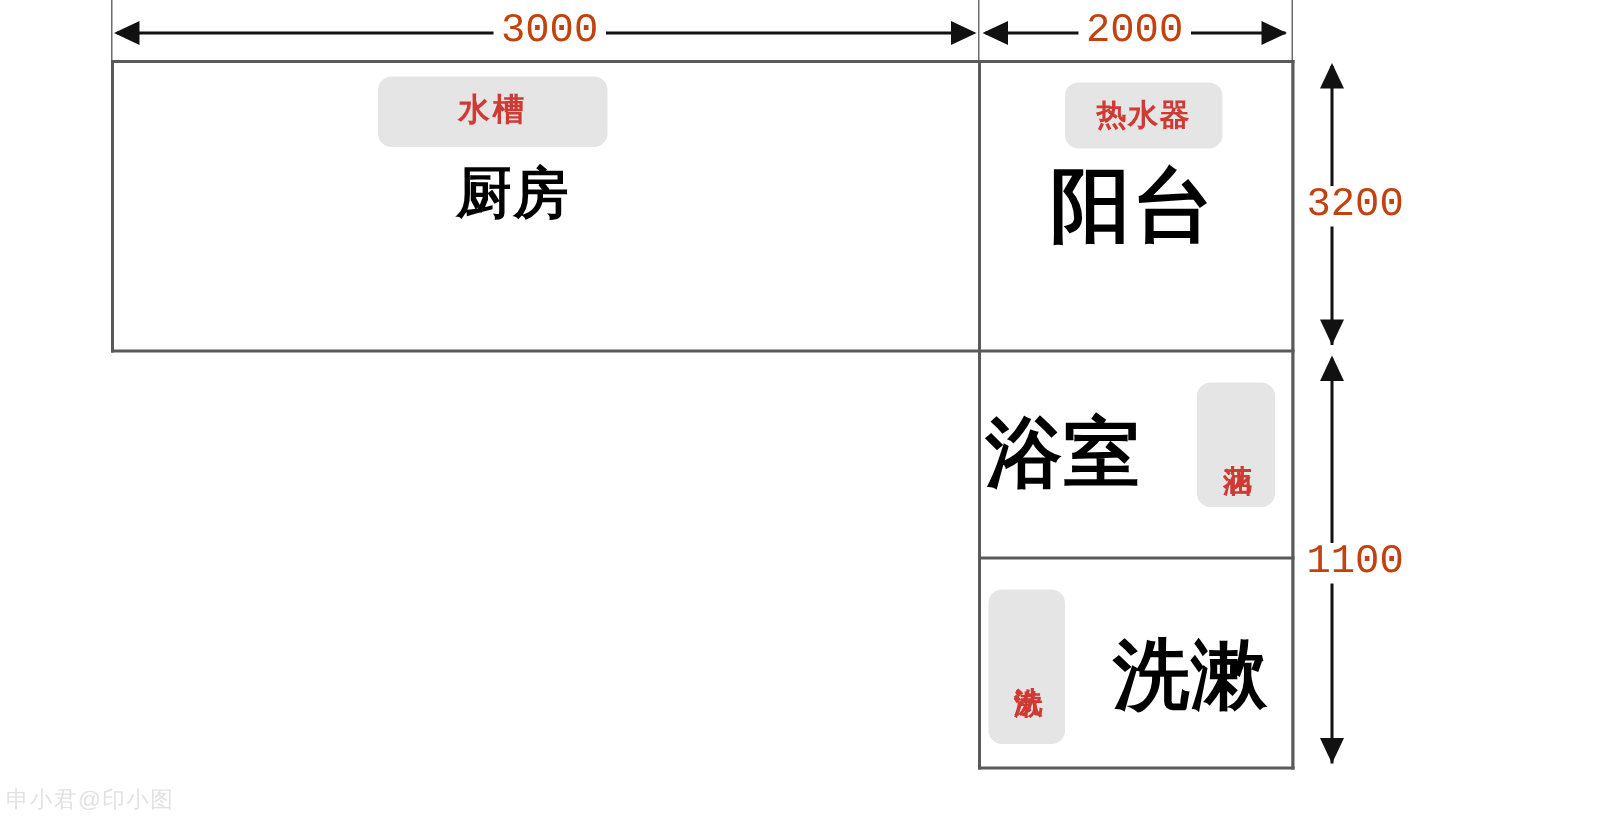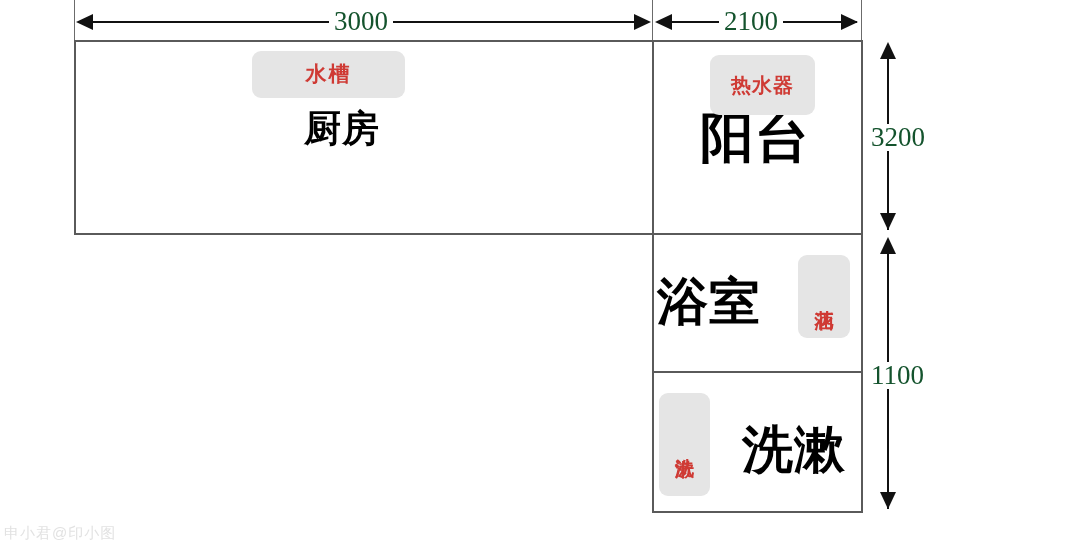--- a/index.html
+++ b/index.html
@@ -63,23 +63,23 @@
     border-right: 8px solid transparent;
     border-bottom: 17px solid #111111;
   }
   .arrow.down {
     border-left: 8px solid transparent;
     border-right: 8px solid transparent;
     border-top: 17px solid #111111;
   }
   .dim-label {
     position: absolute;
-    color: #14532d;
+    color: #c2410c;
     font-size: 27px;
-    font-family: Liberation Serif, serif;
+    font-family: Liberation Mono, monospace;
     line-height: 1;
     white-space: nowrap;
     background: #ffffff;
     padding: 0 5px;
   }
 
   
   .room-name {
     position: absolute;
     color: #000000;
@@ -134,21 +134,21 @@
     <div class="dim-h" style="left:78px; top:21px; width:570px;"></div>
     <div class="arrow left" style="left:76px; top:14px;"></div>
     <div class="arrow right" style="left:634px; top:14px;"></div>
     <div class="dim-label" style="left:329px; top:8px;">3000</div>
   </div>
 
   <div>
     <div class="dim-h" style="left:657px; top:21px; width:200px;"></div>
     <div class="arrow left" style="left:655px; top:14px;"></div>
     <div class="arrow right" style="left:841px; top:14px;"></div>
-    <div class="dim-label" style="left:719px; top:8px;">2100</div>
+    <div class="dim-label" style="left:719px; top:8px;">2000</div>
   </div>
 
   <div>
     <div class="dim-v" style="left:887px; top:44px; height:186px;"></div>
     <div class="arrow up" style="left:880px; top:42px;"></div>
     <div class="arrow down" style="left:880px; top:213px;"></div>
     <div class="dim-label" style="left:866px; top:124px;">3200</div>
   </div>
 
   <div>
@@ -175,21 +175,21 @@
   <div class="room-name" style="left:304px; top:110px; font-size:37px;">厨房</div>
 
   <div class="room-name" style="left:657px; top:276px; font-size:51px;">浴室</div>
 
   <div class="room-name" style="left:700px; top:110px; font-size:54px;">阳台</div>
 
   <div class="room-name" style="left:742px; top:424px; font-size:51px;">洗漱</div>
 
   <div class="fixture" style="left:252px; top:51px; width:153px; height:47px; font-size:21px; letter-spacing:2px;">水槽</div>
 
-  <div class="fixture" style="left:710px; top:55px; width:105px; height:60px; font-size:20px; letter-spacing:1px;">热水器</div>
+  <div class="fixture" style="left:710px; top:55px; width:105px; height:44px; font-size:20px; letter-spacing:1px;">热水器</div>
 
   <div class="fixture vertical" style="left:798px; top:255px; width:52px; height:83px; font-size:19px;">花洒</div>
 
   <div class="fixture vertical" style="left:659px; top:393px; width:51px; height:103px; font-size:19px;">洗漱</div>
 
   <div class="watermark">申小君@印小图</div>
 
 </div>
 
 </body></html>

